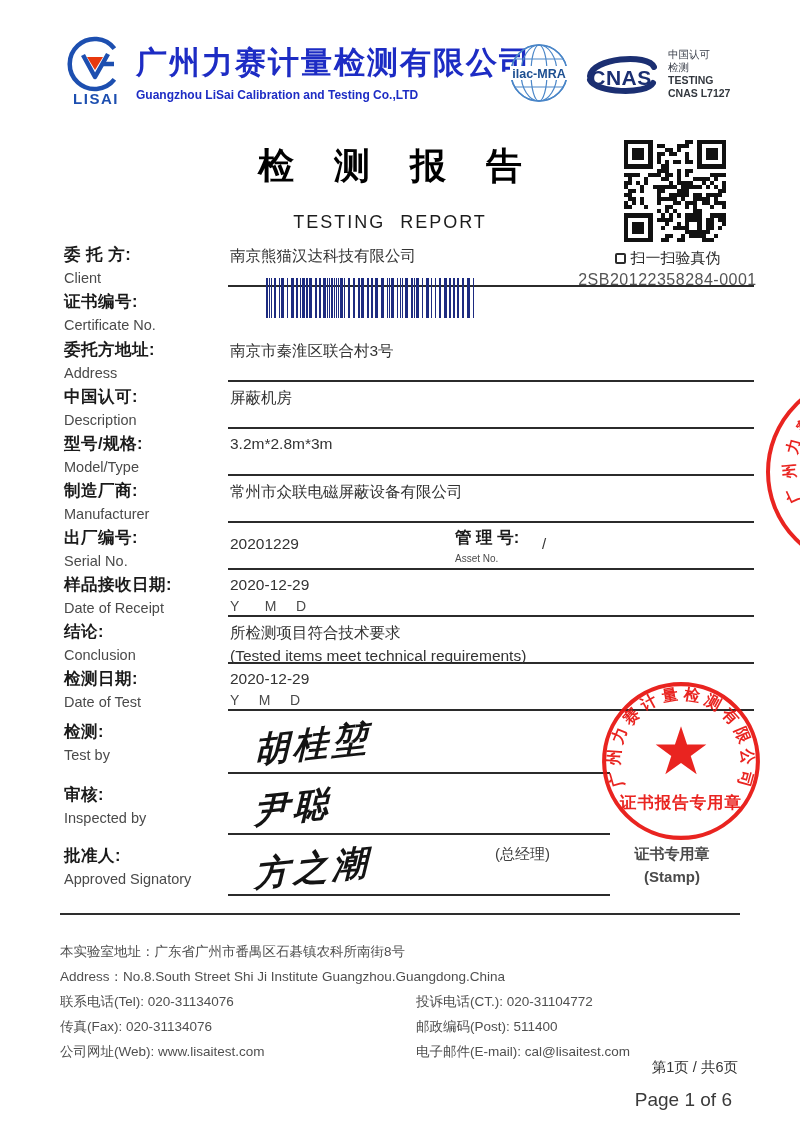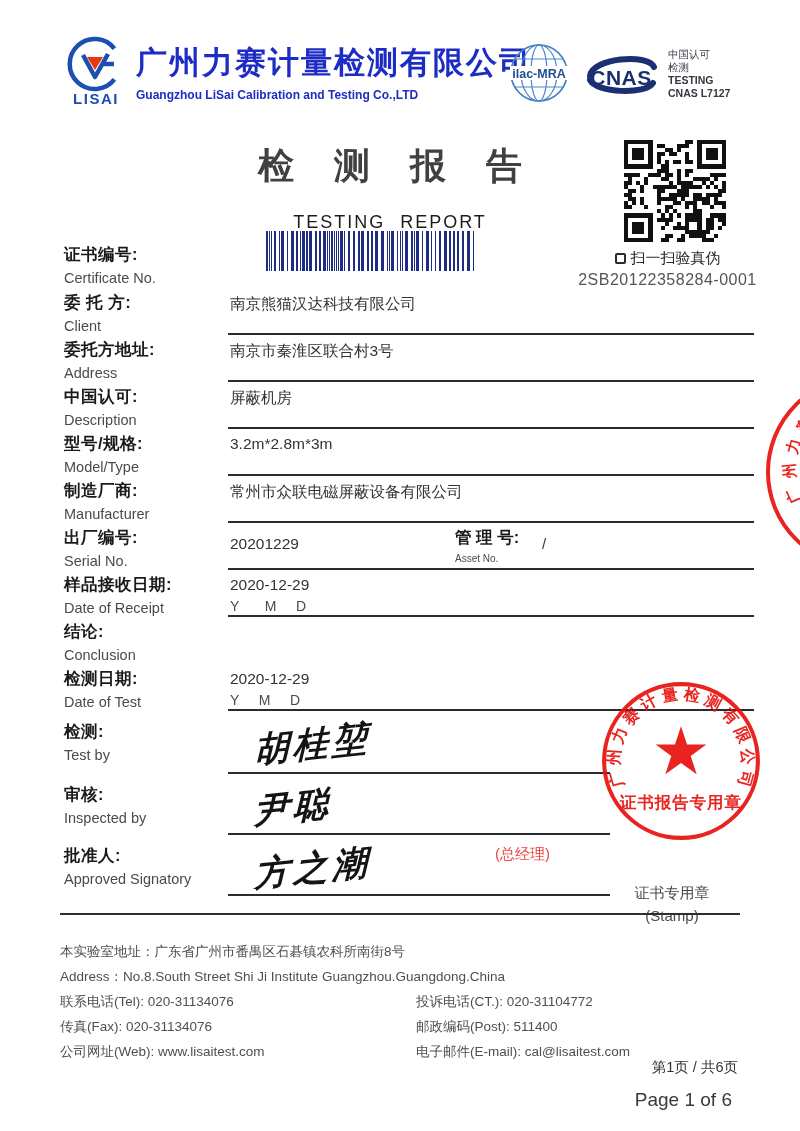--- a/index.html
+++ b/index.html
@@ -14,21 +14,21 @@
   .logo-wrap { width:68px; }
   .co-names { margin-left:6px; padding-top:8px; }
   .co-cn { font-size:31px; font-weight:bold; color:#1d2cc4; letter-spacing:2px; white-space:nowrap; }
   .co-en { font-size:12px; font-weight:bold; color:#1d2cc4; margin-top:4px; white-space:nowrap; }
   .badges { position:absolute; left:508px; top:42px; display:flex; align-items:center; }
   .accr { margin-left:8px; padding-top:2px; color:#3a3f4a; }
   .accr div { font-size:10.5px; line-height:13px; }
   .accr .b { font-weight:bold; color:#33383f; }
   
   .title-blk { position:absolute; left:0; top:142px; width:780px; text-align:center; }
-  .title-cn { font-size:36px; font-weight:bold; color:#404040; letter-spacing:40px; padding-left:40px; }
+  .title-cn { font-size:36px; font-weight:bold; color:#000000; letter-spacing:40px; padding-left:40px; }
   .title-en { font-size:18px; color:#1c1c1c; letter-spacing:2px; word-spacing:8px; margin-top:21px; }
   .qr { position:absolute; left:624px; top:140px; }
   .scan-blk { position:absolute; left:575px; top:249px; width:185px; text-align:center; }
   .scan-line { font-size:15px; color:#2b2b2b; }
   .chk { display:inline-block; width:11px; height:11px; border:2px solid #2b2b2b; border-radius:2px; margin-right:5px; vertical-align:-1px; }
   .scan-code { font-size:16px; color:#555; margin-top:3px; letter-spacing:0.5px; }
   
   .form { position:absolute; left:64px; top:240px; width:690px; }
   .row { display:flex; }
   .h48{height:48px} .h47{height:47px} .h63{height:63px} .h61{height:61px}
@@ -39,25 +39,25 @@
   .val.line { border-bottom:2px solid #2b2b2b; }
   .val.short { flex:none; width:382px; }
   .sub { white-space:pre; font-size:14px; color:#4a4a4a; margin-top:4px; letter-spacing:2px; }
   .val .l2 { margin-top:3px; }
   .inner-lab { position:absolute; left:227px; top:4px; }
   .inner-lab .cn { font-size:16.5px; font-weight:bold; color:#1a1a1a; }
   .inner-lab .en { font-size:10px; color:#4a4a4a; margin-top:4px; }
   .inner-val { position:absolute; left:314px; top:12px; font-size:15px; color:#333; }
   .sig { display:inline-block; font-size:35px; font-weight:bold; font-style:italic; color:#141414;
          transform:rotate(-6deg) skewX(-6deg); margin:4px 0 0 24px; letter-spacing:4px; }
-  .note { position:absolute; left:267px; top:10px; font-size:15px; color:#ef4444; }
+  .note { position:absolute; left:267px; top:10px; font-size:15px; color:#404040; }
   .barcode { position:absolute; left:38px; top:-9px; }
   
   .stamp { position:absolute; left:599px; top:679px; opacity:0.92; }
-  .stamp-note { position:absolute; left:612px; top:884px; width:120px; text-align:center; font-size:15px; color:#4a4a4a; }
+  .stamp-note { position:absolute; left:612px; top:845px; width:120px; text-align:center; font-size:15px; color:#4a4a4a;font-weight:bold; }
   .stamp-note div+div { margin-top:4px; }
   .stamp-partial { position:absolute; left:760px; top:372px; opacity:0.92; }
   
   .footer { position:absolute; left:60px; top:913px; width:680px; border-top:2px solid #2e2e2e; padding-top:24px; }
   .f-line { font-size:13.5px; color:#4f4f4f; line-height:25px; display:flex; }
   .f-left { width:356px; }
   .pagenum { position:absolute; right:62px; top:1058px; text-align:right; }
   .pg-cn { font-size:14.5px; color:#333; }
   .pg-en { font-size:19px; color:#3a3a3a; margin-top:12px; padding-right:6px; }
 </style>
@@ -334,20 +334,28 @@
         <rect x="1" y="19" width="5" height="5" fill="#fff"></rect>
         <rect x="2" y="20" width="3" height="3" fill="#111"></rect>
       </svg></div>
   <div class="scan-blk">
     <div class="scan-line"><span class="chk"></span><span>扫一扫验真伪</span></div>
     <div class="scan-code">2SB20122358284-0001</div>
   </div>
 
   <div class="form">
 
+    <div class="row h47">
+      <div class="lab">
+          <div class="cn">委 托 方:</div>
+          <div class="en">Client</div>
+        </div>
+      <div class="val line"><span>南京熊猫汉达科技有限公司</span></div>
+    </div>
+
     <div class="row h48">
       <div class="lab">
           <div class="cn">证书编号:</div>
           <div class="en">Certificate No.</div>
         </div>
       <div class="val">
           <div class="barcode"><svg id="bcsvg" width="212" height="40">
               <rect x="0" y="0" width="2" height="40" fill="#1d2b80"></rect>
               <rect x="3" y="0" width="1" height="40" fill="#1d2b80"></rect>
               <rect x="5" y="0" width="1" height="40" fill="#1d2b80"></rect>
@@ -401,28 +409,20 @@
               <rect x="191" y="0" width="2" height="40" fill="#1d2b80"></rect>
               <rect x="196" y="0" width="2" height="40" fill="#1d2b80"></rect>
               <rect x="201" y="0" width="3" height="40" fill="#1d2b80"></rect>
               <rect x="207" y="0" width="1" height="40" fill="#1d2b80"></rect>
             </svg></div>
         </div>
     </div>
 
     <div class="row h47">
       <div class="lab">
-          <div class="cn">委 托 方:</div>
-          <div class="en">Client</div>
-        </div>
-      <div class="val line"><span>南京熊猫汉达科技有限公司</span></div>
-    </div>
-
-    <div class="row h47">
-      <div class="lab">
           <div class="cn">委托方地址:</div>
           <div class="en">Address</div>
         </div>
       <div class="val line"><span>南京市秦淮区联合村3号</span></div>
     </div>
 
     <div class="row h47">
       <div class="lab">
           <div class="cn">中国认可:</div>
           <div class="en">Description</div>
@@ -467,20 +467,21 @@
           <div class="en">Date of Receipt</div>
         </div>
       <div class="val line"><span>2020-12-29</span><div class="sub">Y    M   D</div></div>
     </div>
 
     <div class="row h47">
       <div class="lab">
           <div class="cn">结论:</div>
           <div class="en">Conclusion</div>
         </div>
+      <div class="val line"><span>所检测项目符合技术要求</span><div class="l2">(Tested items meet technical requirements)</div></div>
     </div>
 
     <div class="row h47">
       <div class="lab">
           <div class="cn">检测日期:</div>
           <div class="en">Date of Test</div>
         </div>
       <div class="val line"><span>2020-12-29</span><div class="sub">Y   M   D</div></div>
     </div>
 

